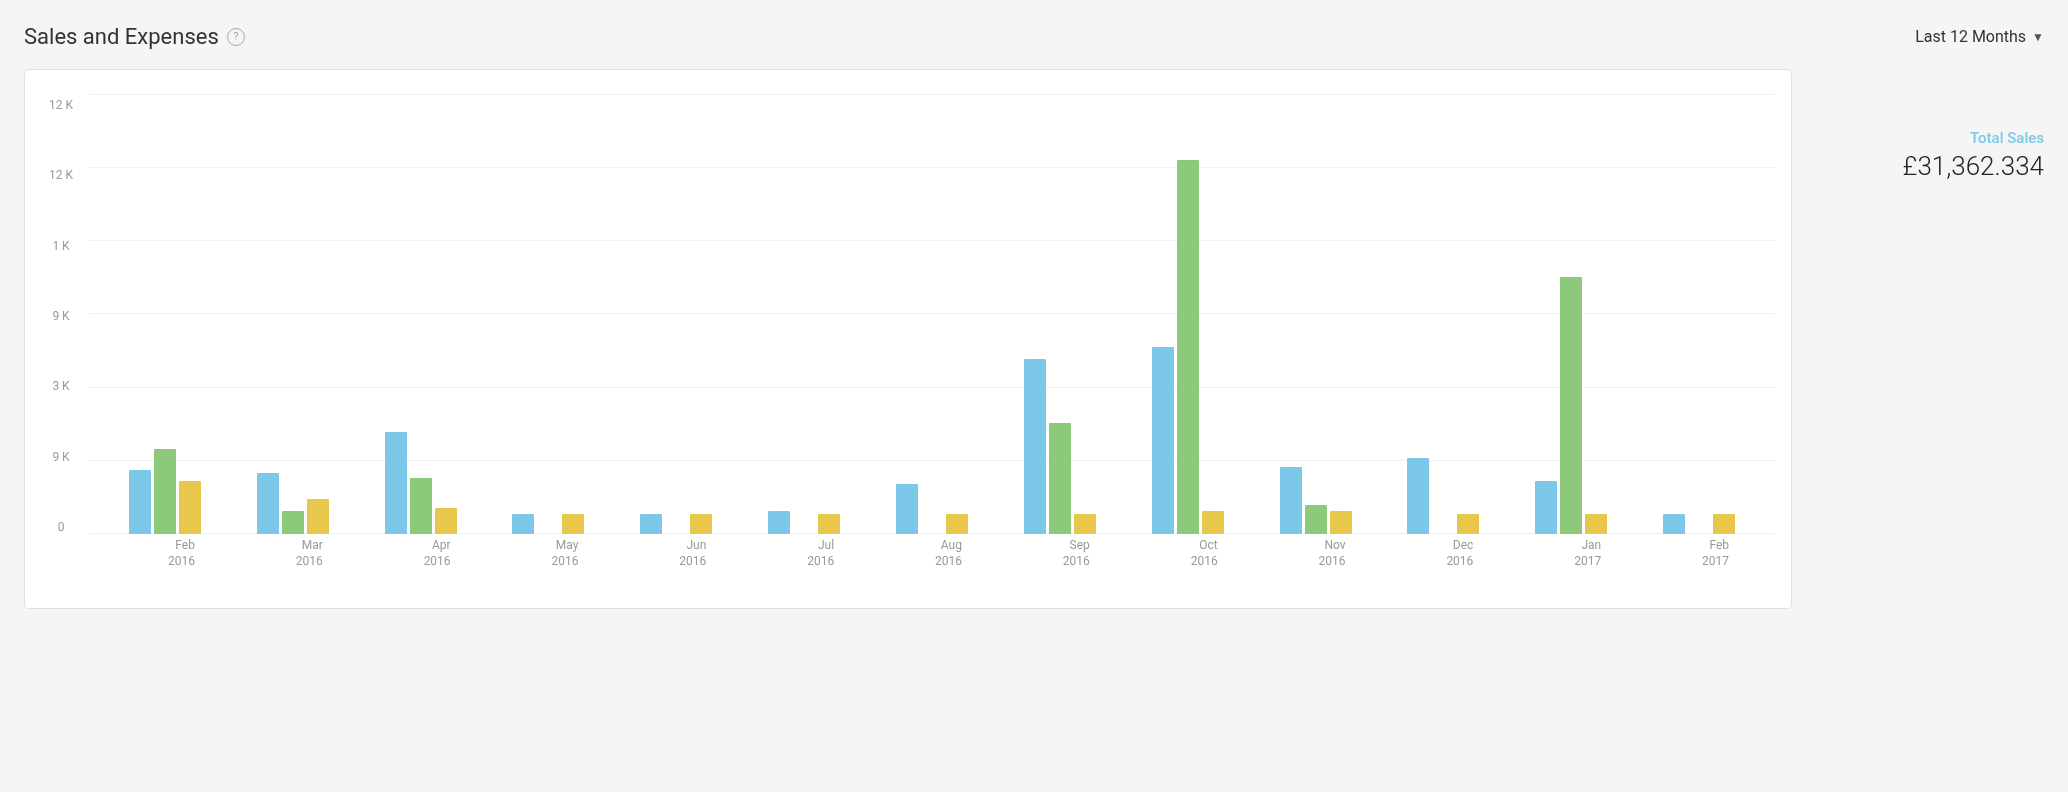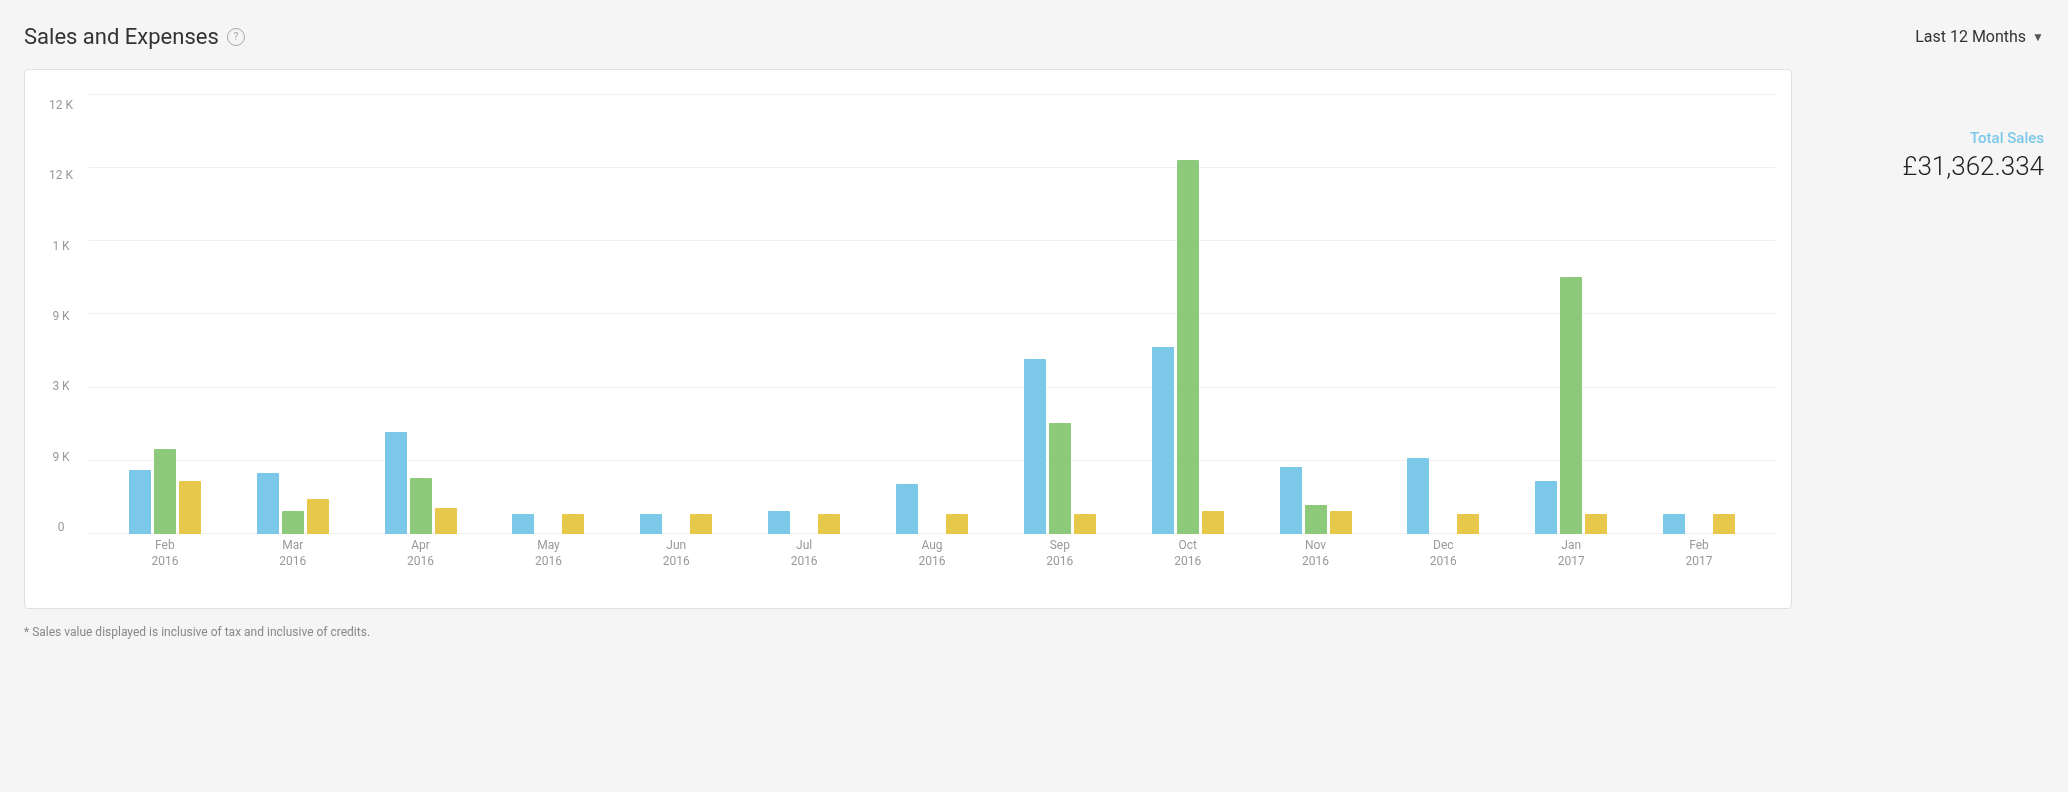--- a/index.html
+++ b/index.html
@@ -151,21 +151,21 @@
       bottom: 0;
       left: 0;
       right: 0;
       height: 40px;
       display: flex;
       align-items: flex-start;
       justify-content: space-around;
       padding: 4px 12px 0 12px;
     }
     .x-label {
-      text-align: center;
+      text-align: right;
       font-size: 12px;
       color: #999;
       line-height: 1.3;
       width: 60px;
     }
     .stats-panel {
       width: 220px;
       display: flex;
       flex-direction: column;
       gap: 25px;
@@ -351,15 +351,14 @@
 
     <div class="stats-panel">
       <div class="stat-item">
         <span class="stat-label sales">Total Sales</span>
         <span class="stat-value">£31,362.334</span>
       </div>
     </div>
 
   </div>
 
-  <div class="footnote">* Sales value displayed is inclusive of tax and inclusive of credits.</div>
 
 </div>
 
 </body></html>

